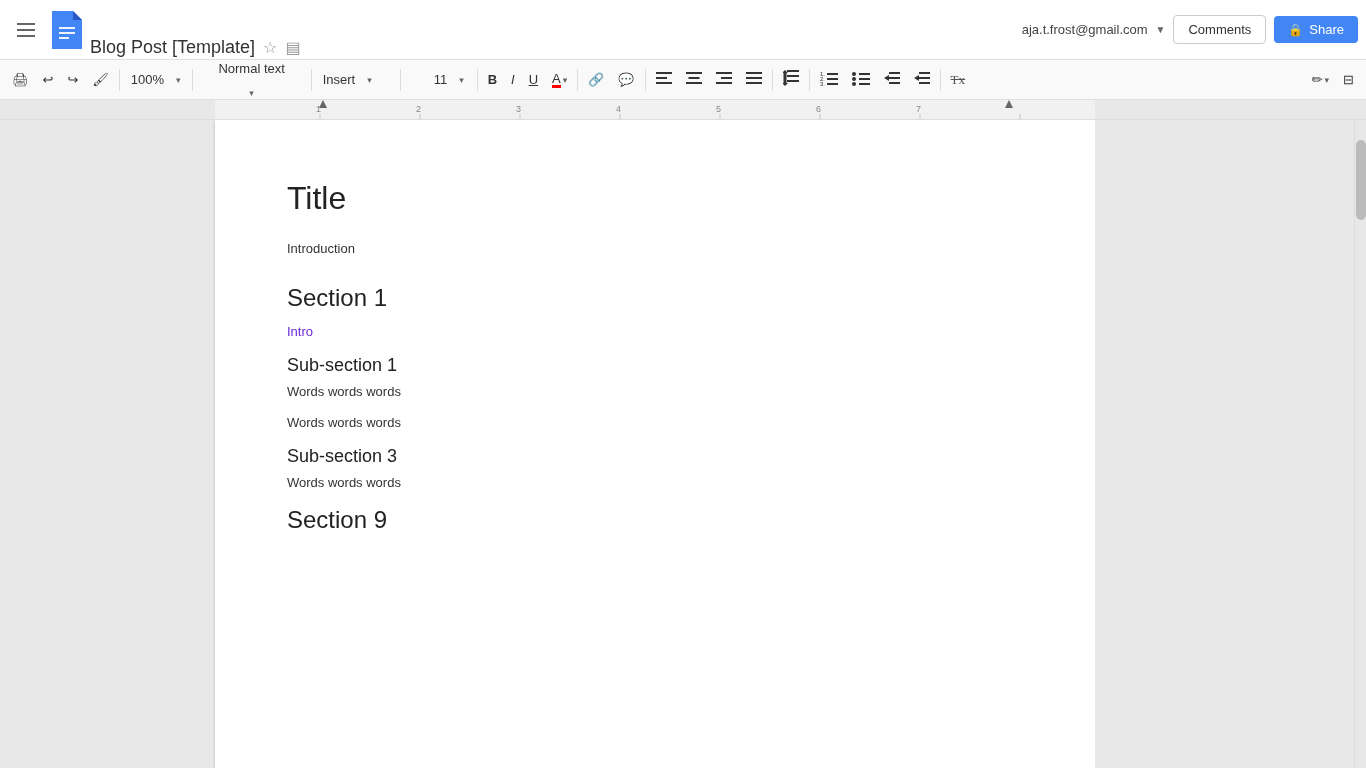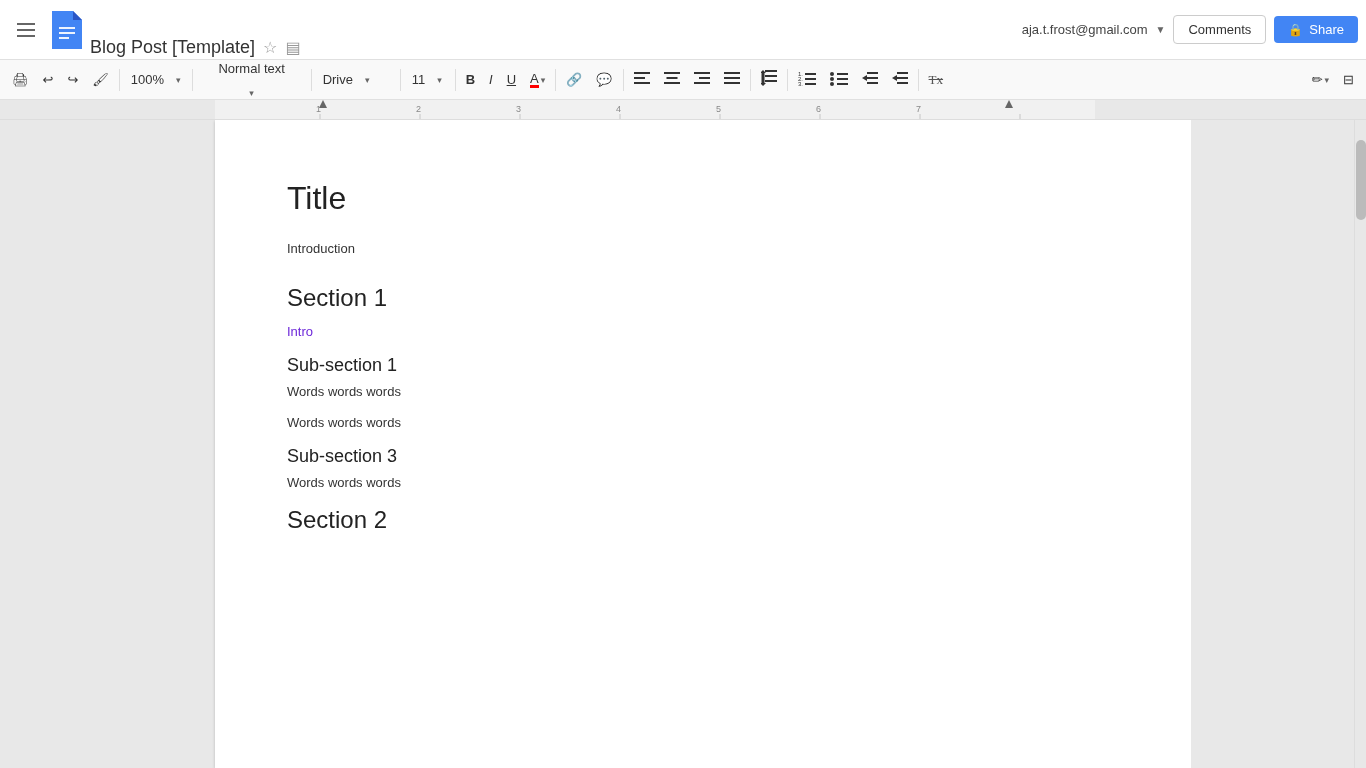--- a/index.html
+++ b/index.html
@@ -79,21 +79,21 @@
     #ruler-canvas { width: 100%; height: 20px; }
 
     
     #main-area {
       display: flex;
       height: calc(768px - 60px - 40px - 20px);
       overflow: hidden;
     }
     #left-margin { width: 215px; background: #e8e8e8; flex-shrink: 0; }
     #document-page {
-      width: 976px;
+      width: 880px;
       background: #fff;
       padding: 60px 92px 60px 72px;
       overflow-y: auto;
       flex-shrink: 0;
       box-shadow: 0 1px 3px rgba(0,0,0,0.2);
     }
     #right-margin { flex: 1; background: #e8e8e8; }
     #scrollbar {
       width: 12px; background: #e8e8e8; flex-shrink: 0;
       border-left: 1px solid #ddd;
@@ -165,25 +165,25 @@
     <span>100%</span>
     <span class="caret">▾</span>
   </button>
   <div class="toolbar-sep"></div>
   <button class="dropdown-btn" style="min-width:110px;flex-direction:column;">
     <span>Normal text</span>
     <span class="caret">▾</span>
   </button>
   <div class="toolbar-sep"></div>
   <button class="dropdown-btn" style="min-width:80px;">
-    <span>Drive</span>
-    <span class="caret">▾</span>
-  </button>
-  <div class="toolbar-sep"></div>
-  <button class="dropdown-btn" style="min-width:46px;">
+    <span>Insert</span>
+    <span class="caret">▾</span>
+  </button>
+  <div class="toolbar-sep"></div>
+  <button class="dropdown-btn" style="min-width:46px;margin-left:22px;">
     <span>11</span>
     <span class="caret">▾</span>
   </button>
   <div class="toolbar-sep"></div>
   <button class="toolbar-btn font-bold">
     <span>B</span>
   </button>
   <button class="toolbar-btn font-italic">
     <span>I</span>
   </button>
@@ -348,19 +348,19 @@
   <div id="document-page">
     <div class="doc-title-text">Title</div>
     <div class="doc-intro">Introduction</div>
     <div class="doc-h1">Section 1</div>
     <div class="doc-intro-small">Intro</div>
     <div class="doc-h2">Sub-section 1</div>
     <div class="doc-body">Words words words</div>
     <div class="doc-body">Words words words</div>
     <div class="doc-h2">Sub-section 3</div>
     <div class="doc-body">Words words words</div>
-    <div class="doc-h1">Section 2</div>
+    <div class="doc-h1">Section 9</div>
   </div>
   <div id="right-margin"></div>
   <div id="scrollbar">
     <div id="scrollbar-thumb"></div>
   </div>
 </div>
 
 </body></html>

